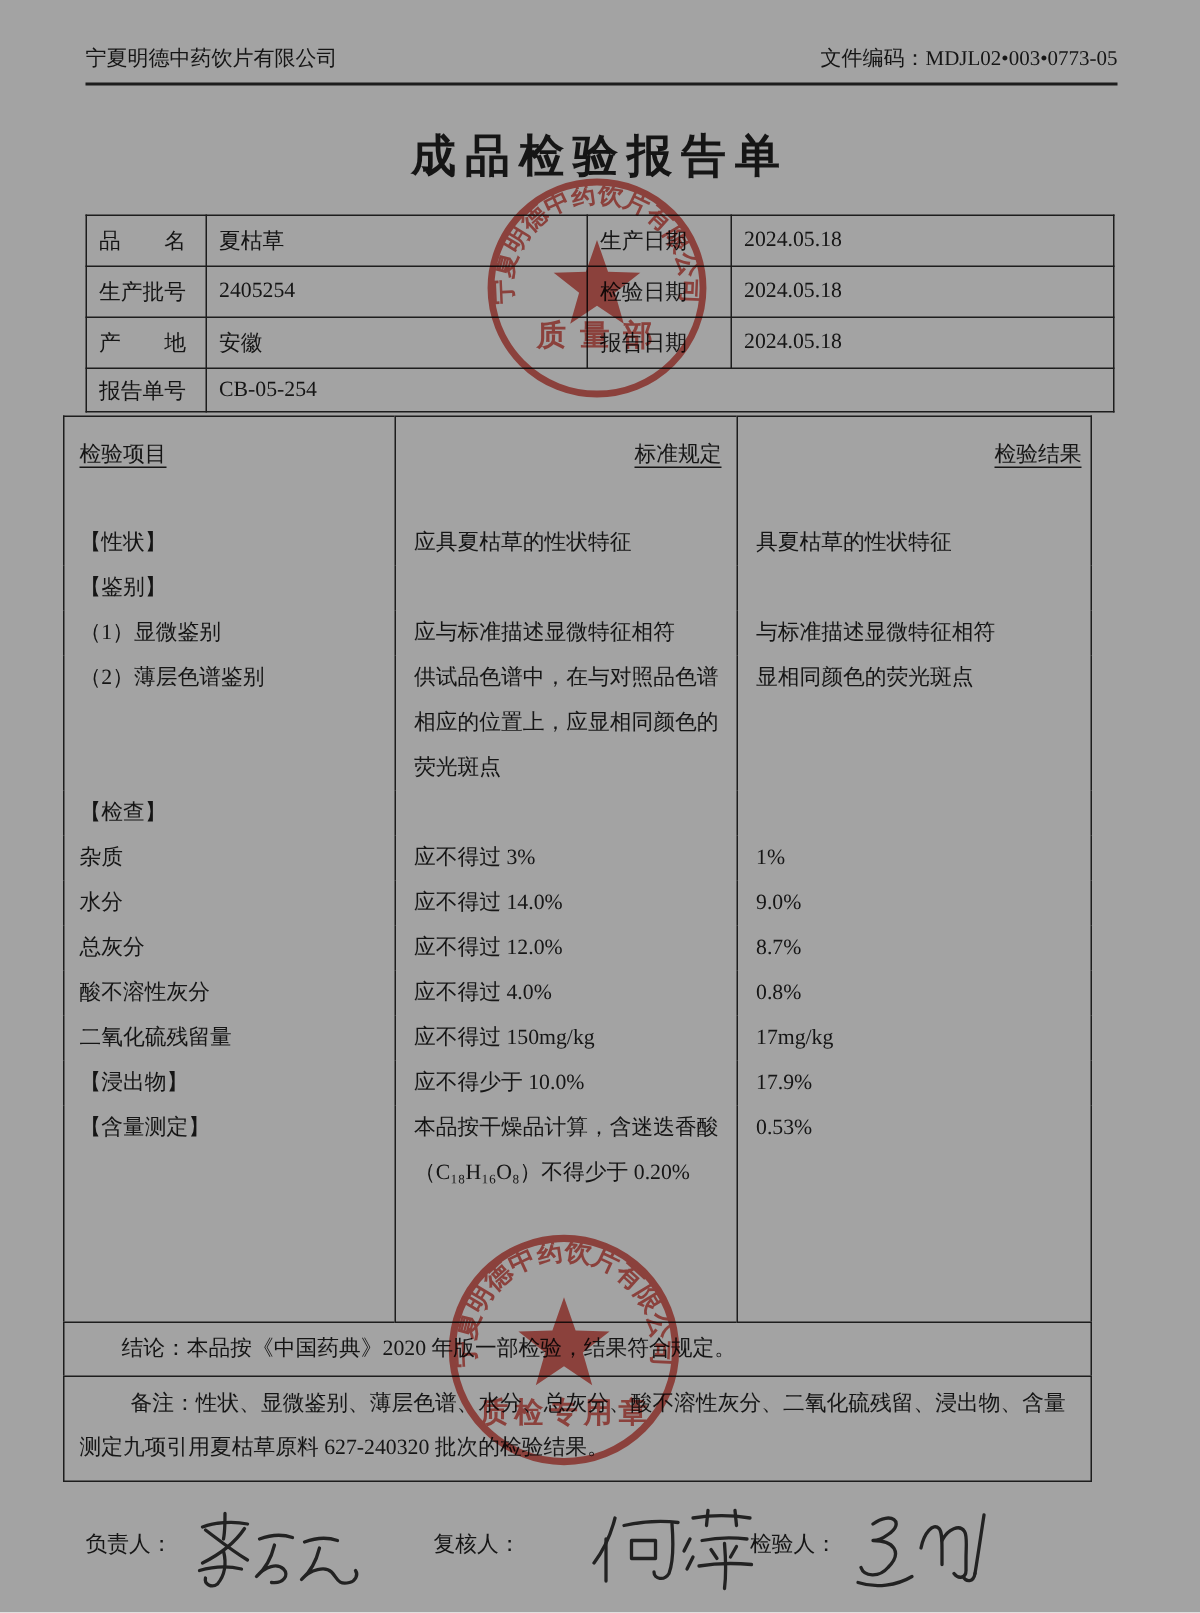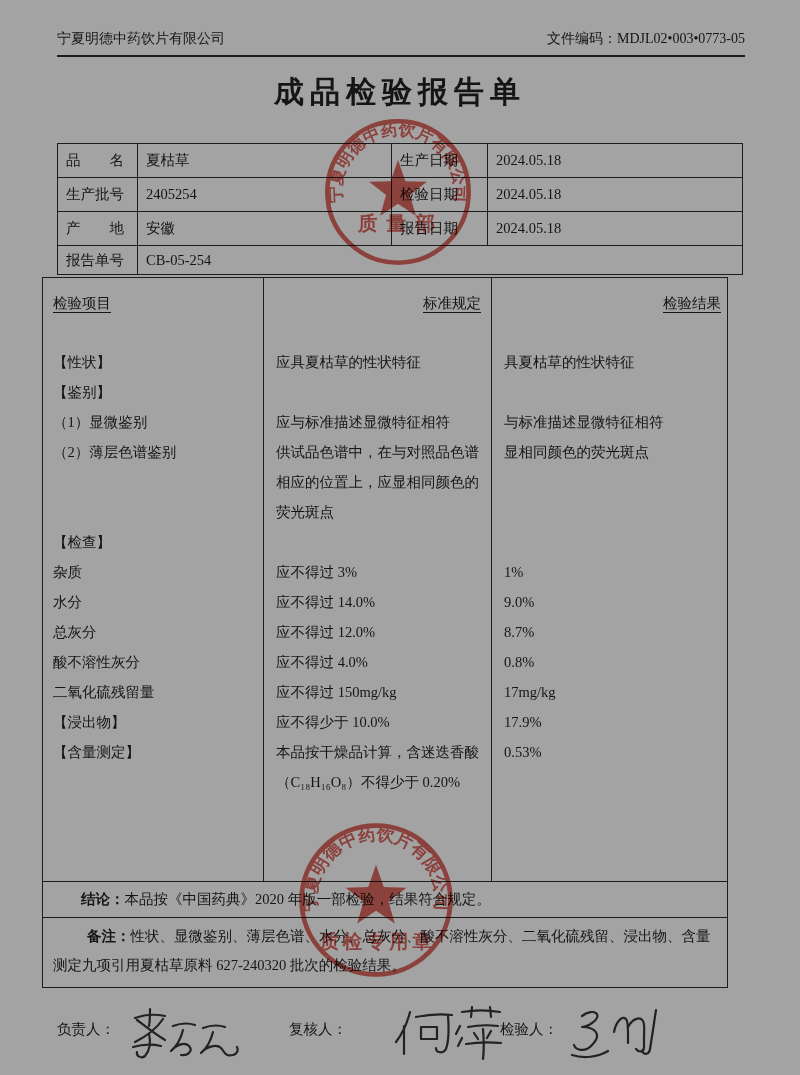--- a/index.html
+++ b/index.html
@@ -6,21 +6,21 @@
   html,body { width:800px; background:#fff; }
   body { font-family:"Liberation Serif","DejaVu Serif",serif; color:#151515; }
   .page { position:relative; width:800px; height:1075px; background:#a3a3a3; overflow:hidden; }
 
   
   .doc-header { position:absolute; left:57px; top:30px; width:688px;
     display:flex; justify-content:space-between; align-items:flex-end;
     font-size:14px; padding-bottom:7px; border-bottom:2px solid #1d1d1d; }
 
   
-  .doc-title { position:absolute; left:0; top:72px; width:100%; text-align:center;
+  .doc-title { position:absolute; left:0; top:84px; width:100%; text-align:center;
     font-size:30px; font-weight:bold; letter-spacing:6px; }
 
   
   table { border-collapse:collapse; }
   .info-table { position:absolute; left:57px; top:143px; width:686px; font-size:14.5px; table-layout:fixed; }
   .info-table td { border:1px solid #1d1d1d; height:34px; padding:0 8px; overflow:hidden; }
   .info-table tr.short td { height:29px; }
   .it-label { width:80px; }
   .it-value { width:254px; }
   .it-label2 { width:96px; padding-left:12px; }
@@ -34,21 +34,21 @@
   .mt-c3 { padding-left:12px; padding-right:6px; }
   .mt-head td { height:56px; padding-top:10px; }
   .mt-head .hd { text-decoration:underline; text-underline-offset:4px; }
   .mt-head .mt-c2, .mt-head .mt-c3 { text-align:right; }
   .row-first td { padding-top:13px; }
   .row-last td { padding-bottom:84px; }
   .concl-row td { border-top:1px solid #1d1d1d; height:36px; line-height:35px;
     vertical-align:middle; padding-left:38px; }
   .remark-row td { border-top:1px solid #1d1d1d; padding:4px 10px 7px 10px; line-height:29px; }
   .remark-p { text-indent:34px; }
-  .blabel { font-weight:bold; }
+  .blabel { font-weight:normal; }
 
   
   .sig-row { position:absolute; left:57px; top:1002px; width:688px; height:70px; font-size:14.5px; }
   .sig-group { position:absolute; top:0; display:flex; align-items:flex-start; }
   .sig-group .sig-label { margin-top:18px; white-space:nowrap; }
   .sig-svg { margin-left:6px; }
   .sig-svg path { fill:none; stroke:#222; stroke-width:2.2; stroke-linecap:round; stroke-linejoin:round; }
 
   
   .stamp { position:absolute; mix-blend-mode:multiply; opacity:0.82; }

